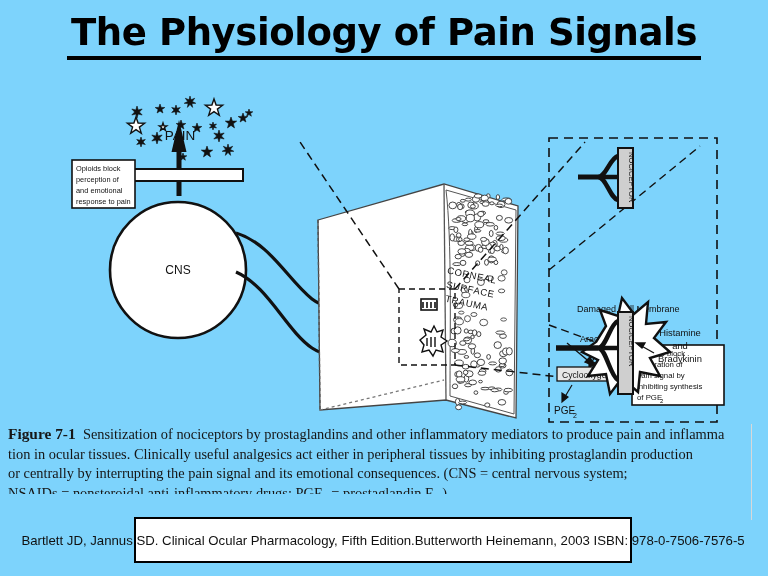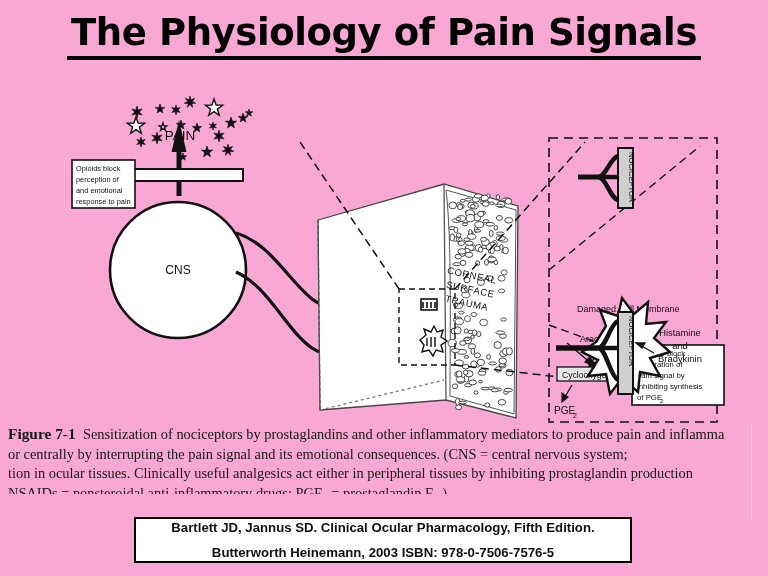--- a/index.html
+++ b/index.html
@@ -4,21 +4,21 @@
 <style>
   html, body {
     margin: 0;
     padding: 0;
     background: #ffffff;
   }
   #slide {
     position: relative;
     width: 768px;
     height: 576px;
-    background: #f9a8d4;
+    background: #7dd3fc;
     overflow: hidden;
     font-family: "Liberation Sans", sans-serif;
     color: #000;
   }
 
   
   #title-block {
     position: absolute;
     left: 0; top: 14px;
     width: 768px;
@@ -84,24 +84,23 @@
   #citation-box {
     position: absolute;
     left: 134px;
     top: 517px;
     width: 498px;
     height: 46px;
     border: 2px solid #000;
     background: #ffffff;
     box-sizing: border-box;
     display: flex;
-    flex-direction: column;
+    flex-direction: row;
     align-items: center;
-    justify-content: space-between;
-    font-weight: bold;
+    justify-content: center;
   }
   #citation-box .cline {
     font-family: "Liberation Sans", sans-serif;
     font-size: 13.2px;
     line-height: 17px;
     color: #111;
     white-space: nowrap;
   }
 
   
@@ -454,22 +453,22 @@
       <text class="dlabel" x="680" y="282" font-size="9.4" text-anchor="middle">Bradykinin</text>
       <g stroke="#111" stroke-width="1.3" fill="#111">
         <line x1="654" y1="273" x2="638" y2="264"></line>
         <polygon points="636,263 645,263 642,268"></polygon>
       </g>
     </g>
   </svg>
 
   <div id="caption">
     <span class="ln"><span class="figno">Figure 7-1</span>&nbsp; <span>Sensitization of nociceptors by prostaglandins and other inflammatory mediators to produce pain and inflamma</span></span>
+    <span class="ln">tion in ocular tissues. Clinically useful analgesics act either in peripheral tissues by inhibiting prostaglandin production</span>
     <span class="ln">or centrally by interrupting the pain signal and its emotional consequences. (CNS = central nervous system;</span>
-    <span class="ln">tion in ocular tissues. Clinically useful analgesics act either in peripheral tissues by inhibiting prostaglandin production</span>
     <span class="ln">NSAIDs = nonsteroidal anti-inflammatory drugs; PGE<span class="sub">2</span> = prostaglandin E<span class="sub">2</span>.)</span>
   </div>
   <div id="edge-rule"></div>
 
   <div id="citation-box">
     <div class="cline">Bartlett JD, Jannus SD. Clinical Ocular Pharmacology, Fifth Edition.</div>
     <div class="cline">Butterworth Heinemann, 2003 ISBN: 978-0-7506-7576-5</div>
   </div>
 
 </div>

